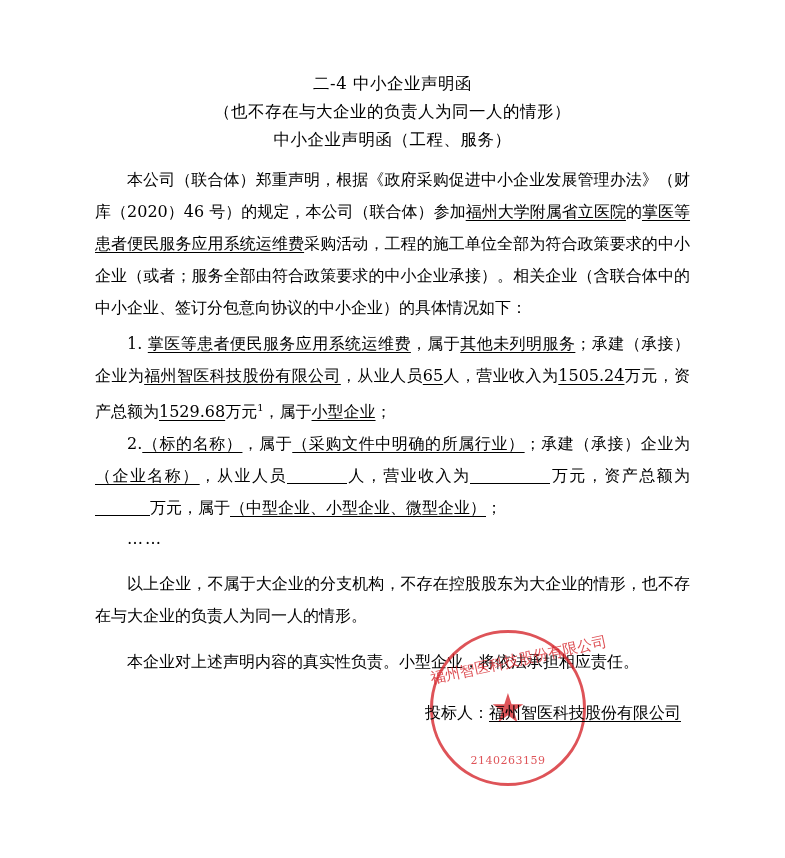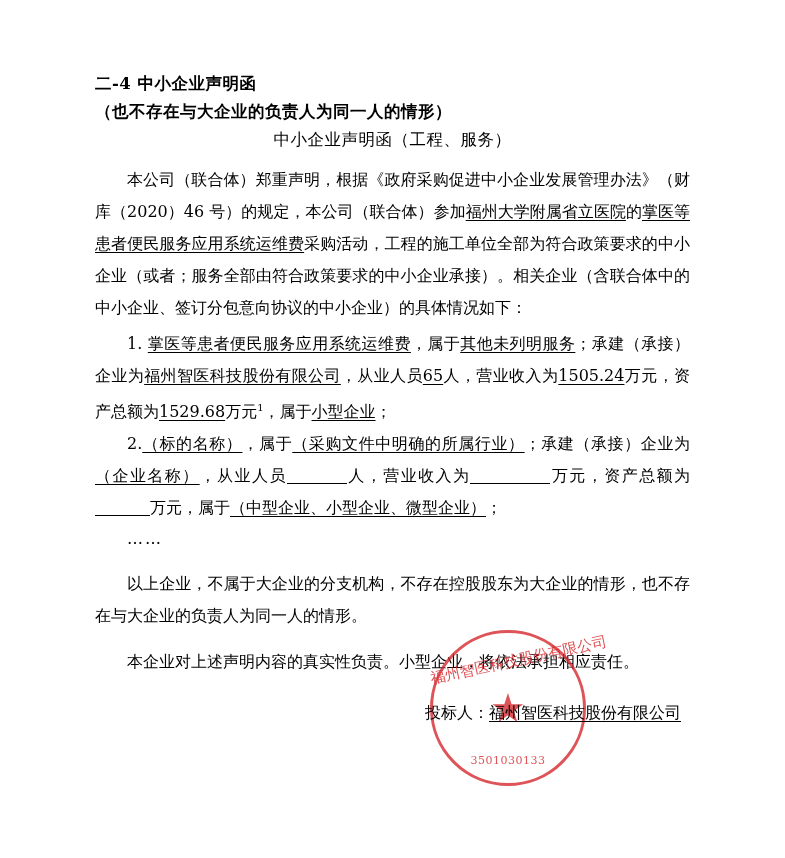--- a/index.html
+++ b/index.html
@@ -16,22 +16,22 @@
     overflow: hidden;
   }
   .page {
     position: relative;
     width: 785px;
     height: 858px;
     box-sizing: border-box;
     padding: 70px 95px 0 95px;
   }
   .title-line {
-    text-align: left;
-    font-weight: bold;
+    text-align: center;
+    font-weight: normal;
     font-size: 16.5px;
     letter-spacing: 0.5px;
     line-height: 28px;
   }
   .subtitle {
     text-align: center;
     font-size: 16.5px;
     line-height: 28px;
     letter-spacing: 0.5px;
   }
@@ -157,21 +157,21 @@
   </div>
 
   <div class="dots">……</div>
 
   <div class="para indent" style="margin-top:14px">以上企业，不属于大企业的分支机构，不存在控股股东为大企业的情形，也不存在与大企业的负责人为同一人的情形。</div>
 
   <div class="para indent" style="margin-top:14px">本企业对上述声明内容的真实性负责。小型企业，将依法承担相应责任。</div>
 
   <div class="seal">
     <div class="star">★</div>
-    <div class="bottom-text">3501030133</div>
+    <div class="bottom-text">2140263159</div>
   </div>
   <div class="seal-rot">
     <div class="line1">福州智医科技股份有限公司</div>
   </div>
 
   <div class="sign-block">
     <div class="sign-row">
       <span>投标人：</span><span class="u">福州智医科技股份有限公司</span>
     </div>
   </div>

